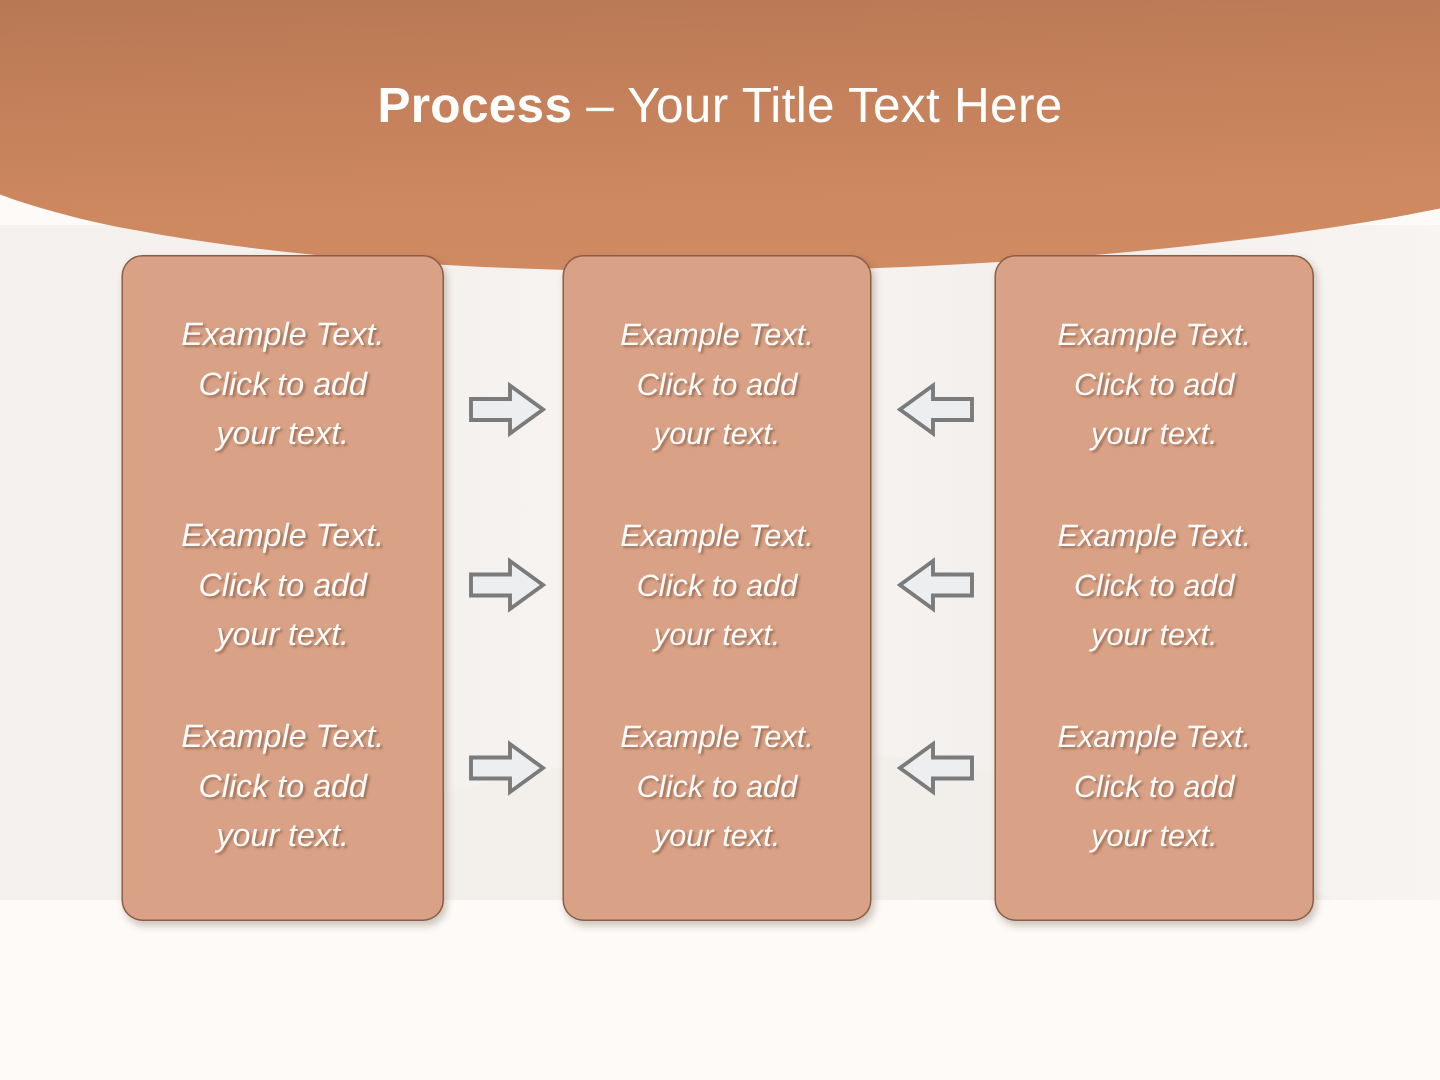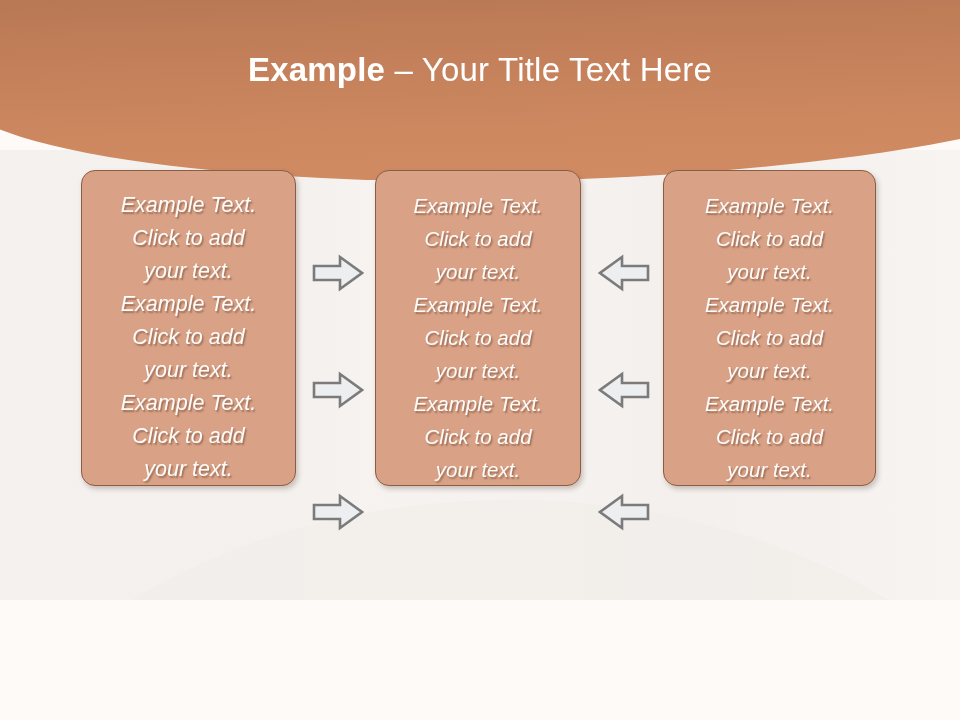--- a/index.html
+++ b/index.html
@@ -133,21 +133,21 @@
     left: 0;
     top: 0;
     width: 960px;
     height: 720px;
     z-index: 4;
   }
 
   .col-box {
     position: absolute;
     top: 170px;
-    height: 316px;
+    height: 444px;
     background: #d9a286;
     border: 1.6px solid #8a5d45;
     border-radius: 14px;
     box-shadow: 2px 3px 5px rgba(90,60,45,0.28);
     box-sizing: border-box;
     display: flex;
     flex-direction: column;
     justify-content: space-around;
     align-items: center;
     padding: 18px 14px 22px 14px;
@@ -195,21 +195,21 @@
   <div class="bg-lower-swoosh"></div>
   <div class="bg-bottom-fill"></div>
 
   <div class="header-wrap">
     <div class="header-accent2"></div>
     <div class="header-accent"></div>
     <div class="header-band"></div>
   </div>
 
   <div class="slide-title">
-    <span class="t-bold">Example</span><span class="t-light"> – Your Title Text Here</span>
+    <span class="t-bold">Process</span><span class="t-light"> – Your Title Text Here</span>
   </div>
 
   <div class="diagram">
 
     <div class="col-box col-1">
       <div class="cell-text">Example Text.
 Click  to add
 your text.</div>
       <div class="cell-text">Example Text.
 Click  to add

